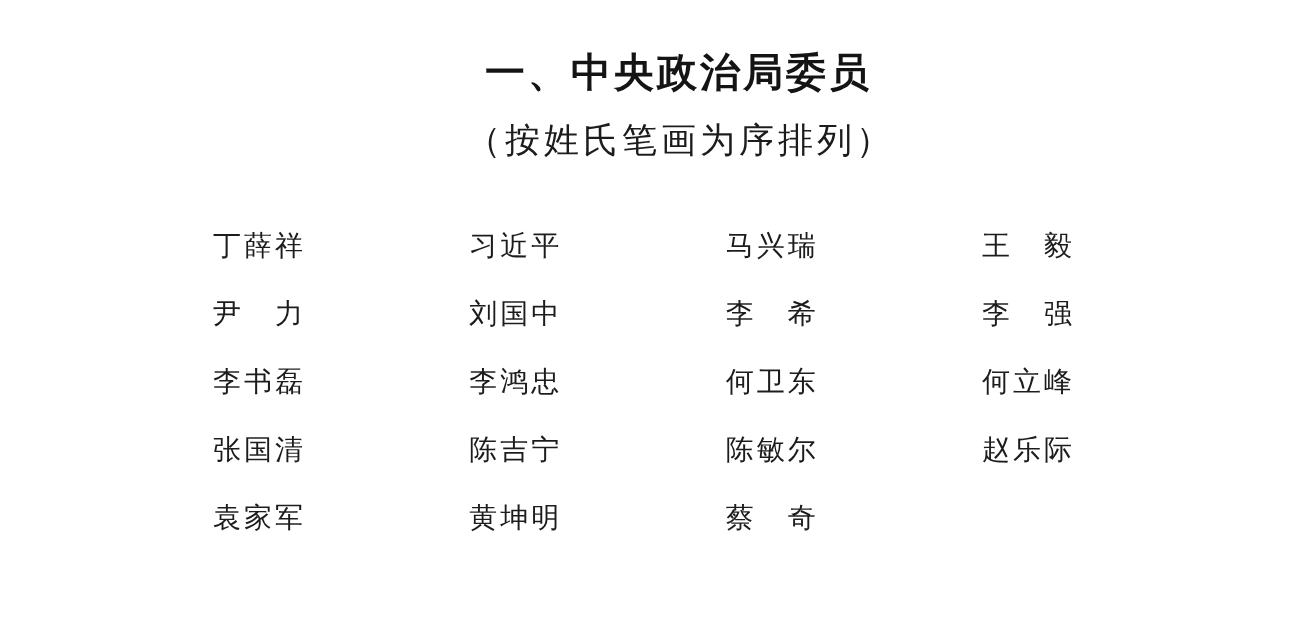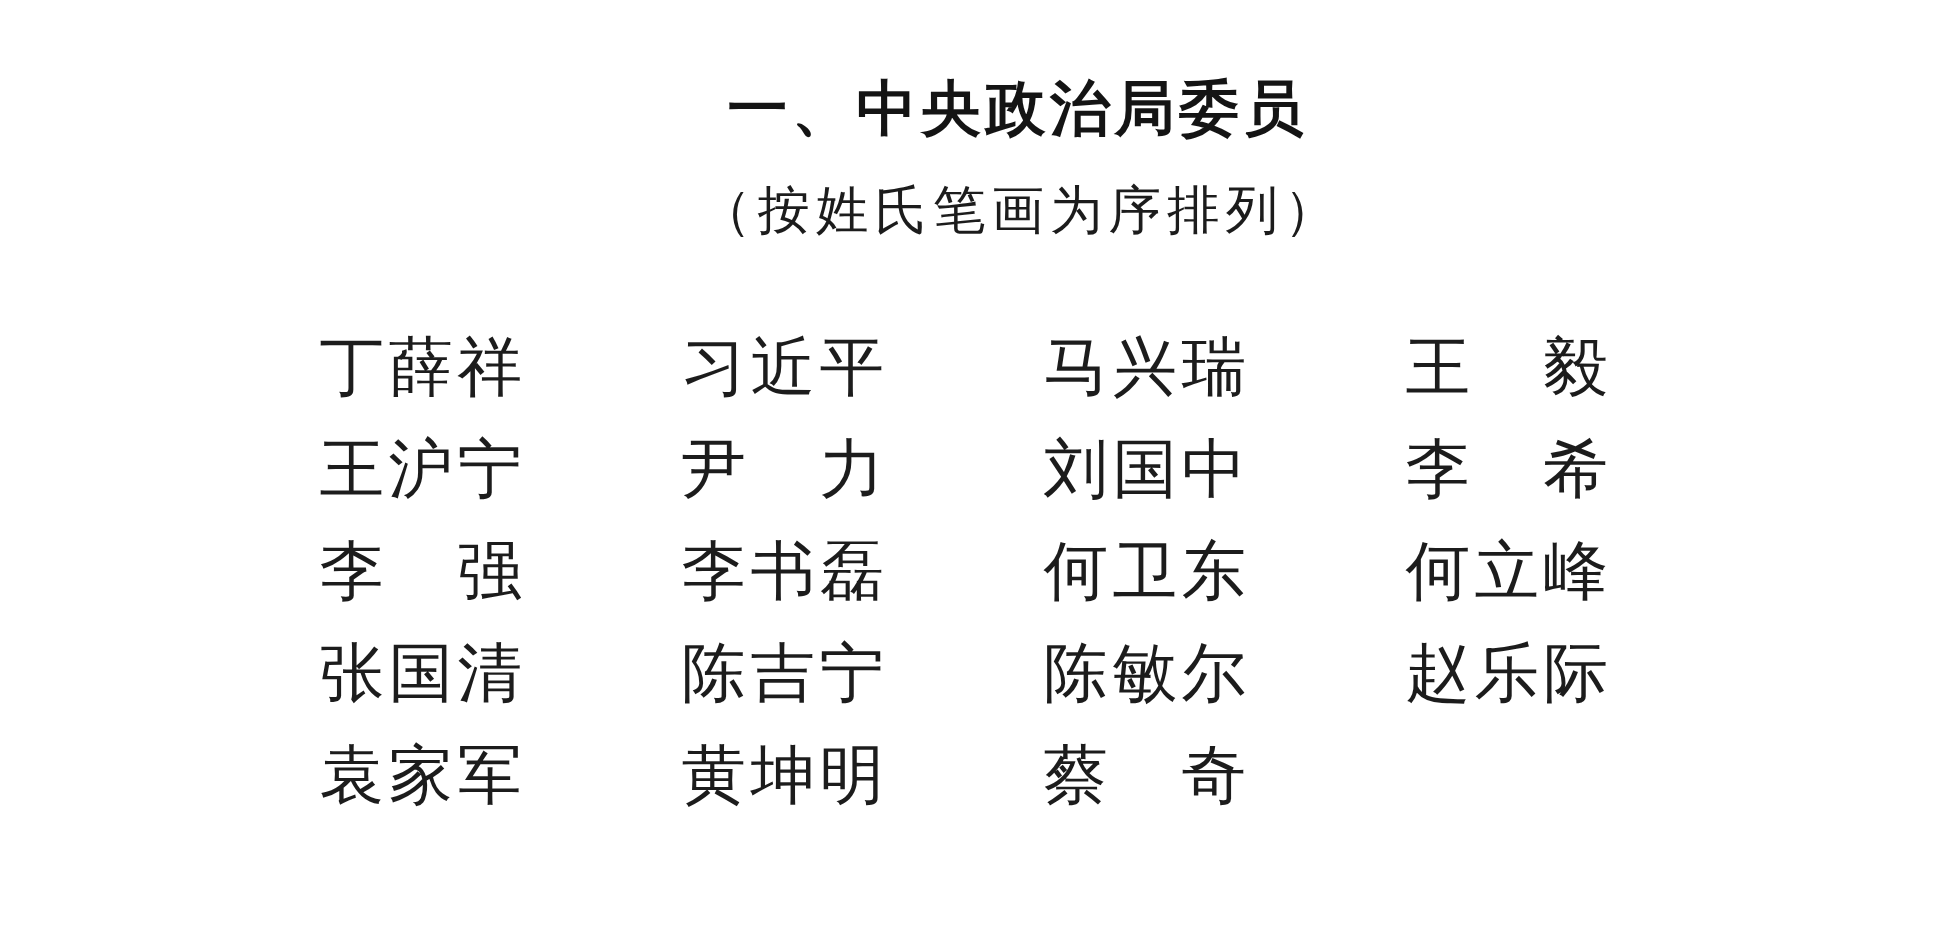--- a/index.html
+++ b/index.html
@@ -50,21 +50,21 @@
     position: absolute;
     left: 213px;
     top: 224px;
     width: 862px;
     display: grid;
     grid-template-columns: repeat(4, auto);
     justify-content: space-between;
     row-gap: 24px;
   }
   .member-name {
-    font-size: 43px;
+    font-size: 28px;
     line-height: 44px;
     letter-spacing: 3px;
     white-space: pre;
     color: #1c1c1c;
     text-align: left;
   }
 </style>
 </head>
 <body>
 
@@ -73,28 +73,28 @@
   <div class="doc-title">一、中央政治局委员</div>
 
   <div class="doc-subtitle">（按姓氏笔画为序排列）</div>
 
   <div class="name-grid">
     <span class="member-name">丁薛祥</span>
     <span class="member-name">习近平</span>
     <span class="member-name">马兴瑞</span>
     <span class="member-name">王　毅</span>
 
-    <span class="member-name">王沪宁</span>
     <span class="member-name">尹　力</span>
     <span class="member-name">刘国中</span>
 
     <span class="member-name">李　希</span>
     <span class="member-name">李　强</span>
     <span class="member-name">李书磊</span>
 
+    <span class="member-name">李鸿忠</span>
     <span class="member-name">何卫东</span>
     <span class="member-name">何立峰</span>
 
     <span class="member-name">张国清</span>
     <span class="member-name">陈吉宁</span>
     <span class="member-name">陈敏尔</span>
 
     <span class="member-name">赵乐际</span>
     <span class="member-name">袁家军</span>
     <span class="member-name">黄坤明</span>

